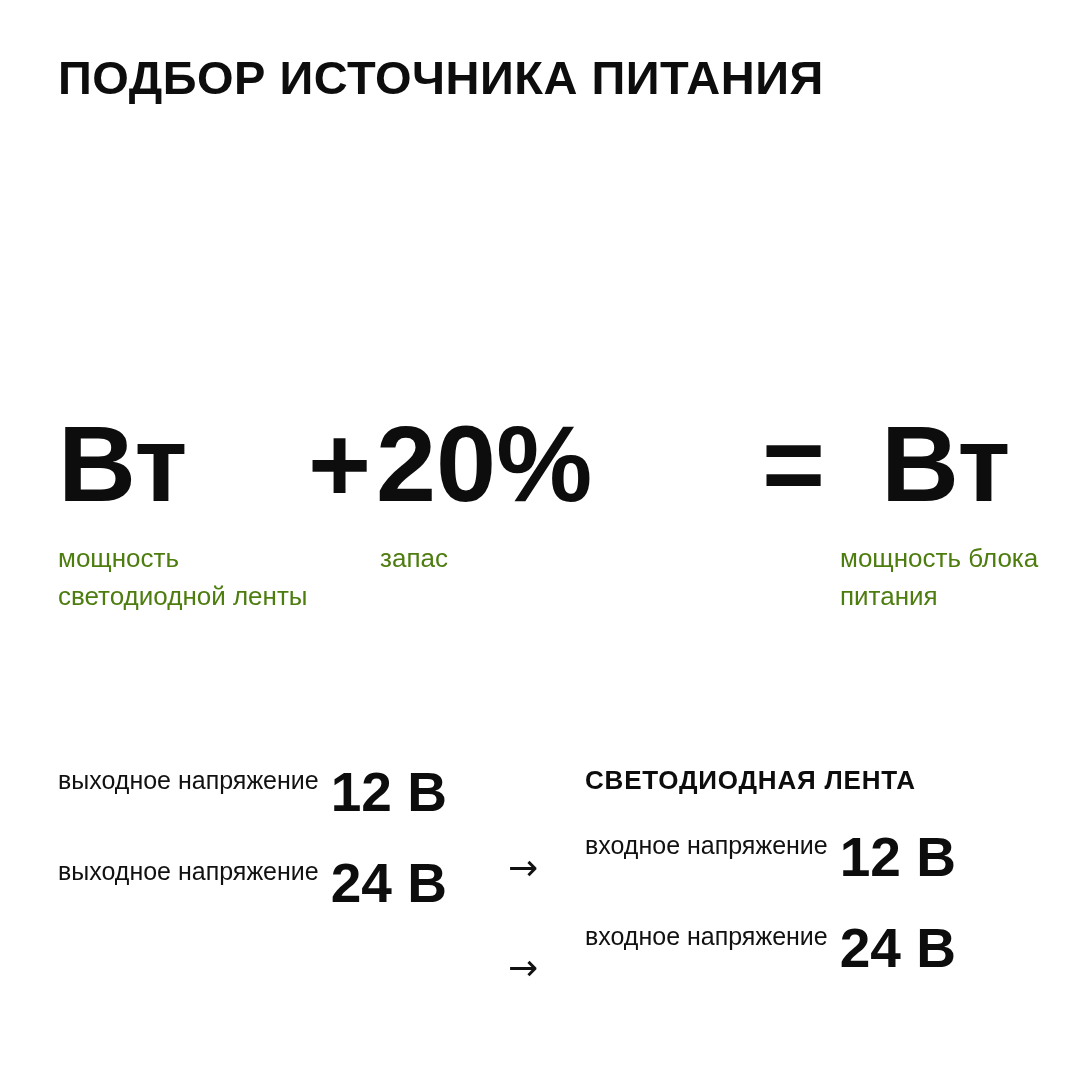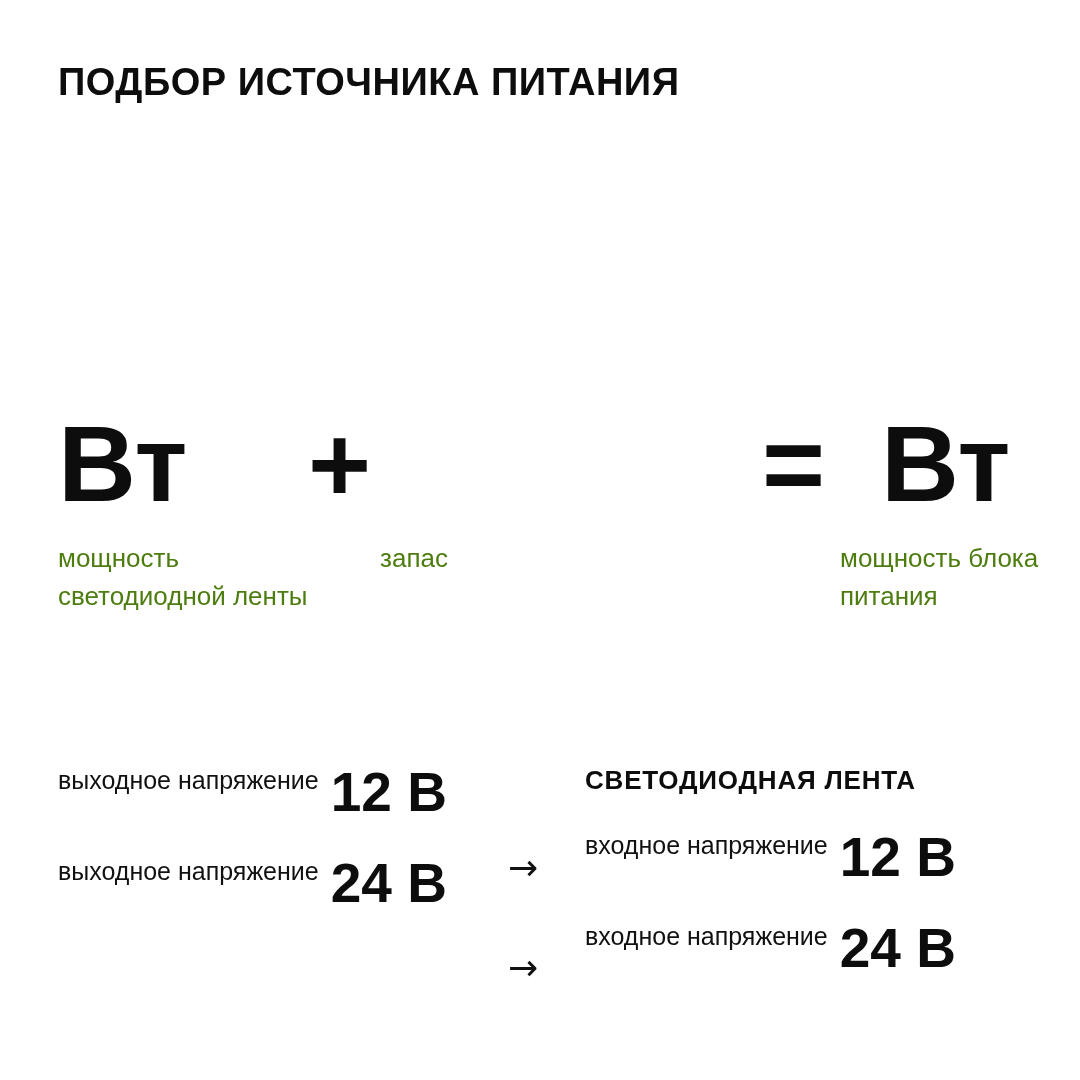--- a/index.html
+++ b/index.html
@@ -13,22 +13,22 @@
     font-family: "Liberation Sans", sans-serif;
     color: #111111;
     overflow: hidden;
     position: relative;
   }
 
   
   .page-title {
     position: absolute;
     left: 58px;
-    top: 62px;
-    font-size: 38px;
+    top: 52px;
+    font-size: 47px;
     font-weight: bold;
     letter-spacing: 0.5px;
     line-height: 1.1;
     color: #0d0d0d;
     white-space: nowrap;
   }
 
   
   .formula {
     position: absolute;
@@ -111,20 +111,21 @@
   .arrow-2 { left: 508px; top: 950px; }
 </style>
 </head>
 <body>
 
 <div class="page-title">ПОДБОР ИСТОЧНИКА ПИТАНИЯ</div>
 
 <div class="formula">
   <span class="formula-term t-watt1">Вт</span>
   <span class="formula-term t-plus">+</span>
+  <span class="formula-term t-percent">20%</span>
   <span class="formula-term t-equals">=</span>
   <span class="formula-term t-watt2">Вт</span>
 </div>
 
 <div class="formula-caption c-left">мощность светодиодной ленты</div>
 <div class="formula-caption c-mid">запас</div>
 <div class="formula-caption c-right">мощность блока питания</div>
 
 <div class="col col-left">
 

